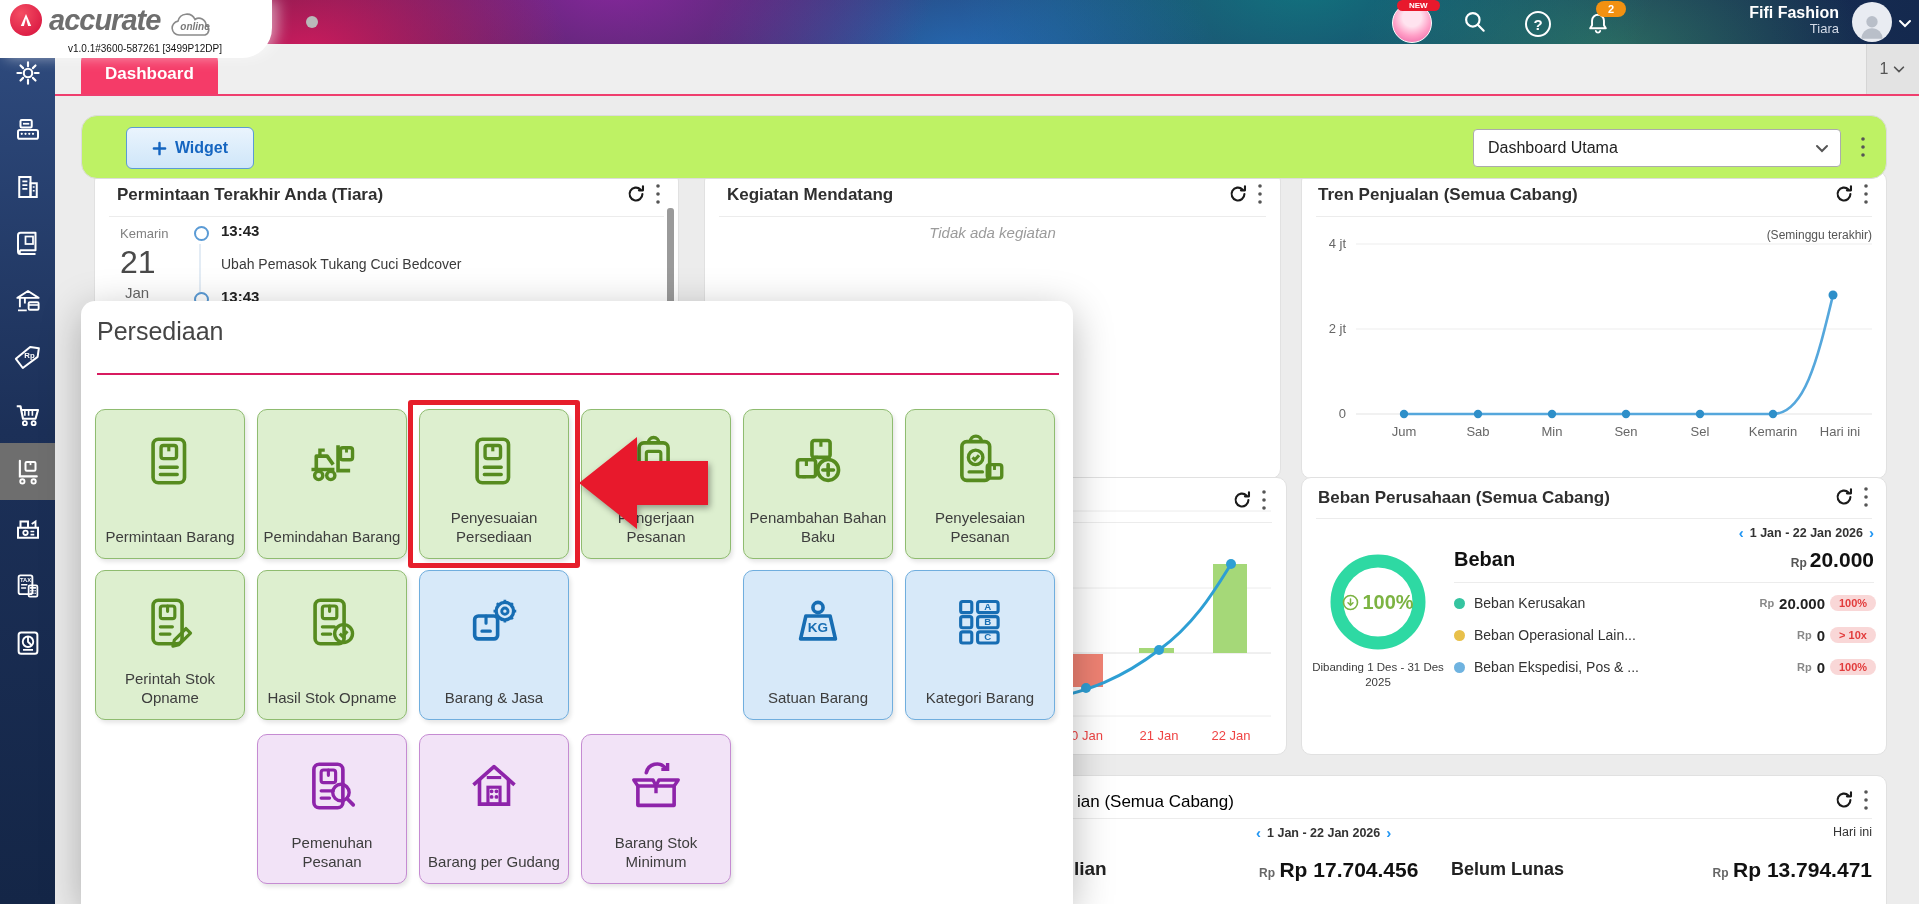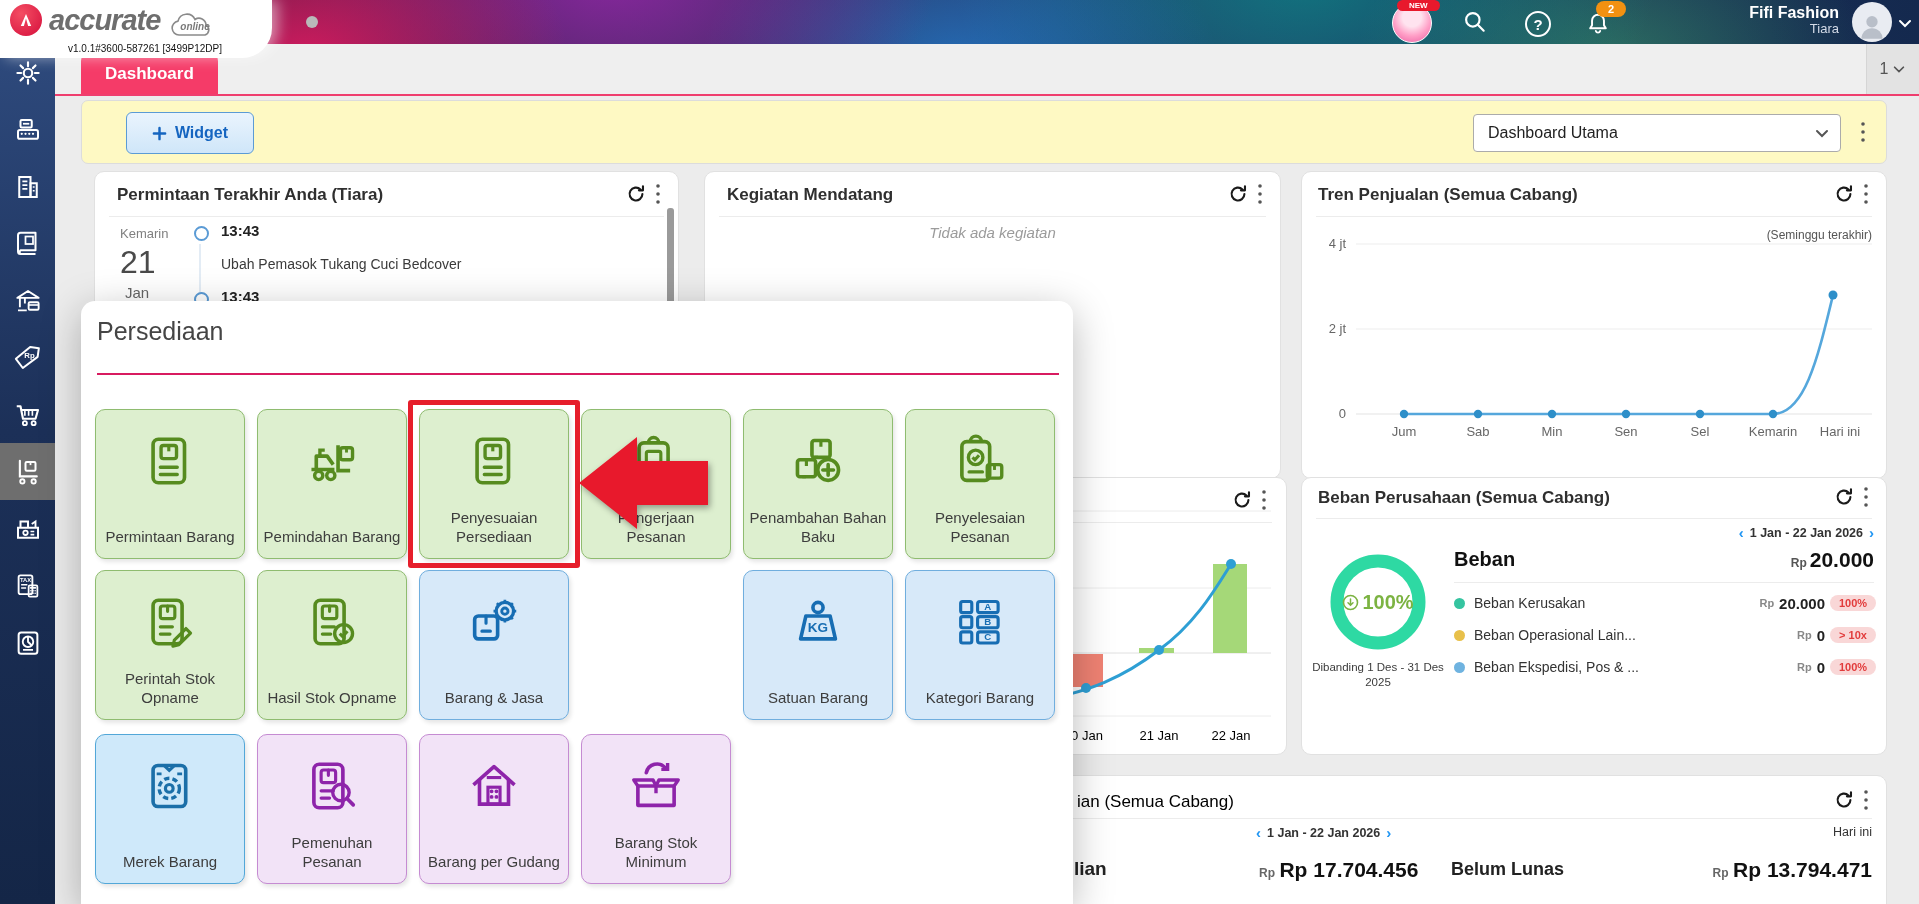--- a/index.html
+++ b/index.html
@@ -49,22 +49,22 @@
     font-size:17px;display:flex;align-items:center;padding:0 24px;border-radius:8px 8px 0 0;}
   .tab-counter{position:absolute;right:0;top:0;width:52px;height:50px;background:#e3e3e3;border-left:1px solid #d5d5d5;
     display:flex;align-items:center;justify-content:center;gap:4px;color:#555;font-size:16px;}
   
   .sidebar{position:absolute;left:0;top:44px;width:55px;height:860px;z-index:25;
     background:linear-gradient(180deg,#2e4a7d 0%,#1c3058 45%,#142647 100%);}
   .side-item{position:relative;width:55px;height:57px;display:flex;align-items:center;justify-content:center;}
   .side-item svg{width:30px;height:30px;}
   .side-item.active{background:#6e6e6e;}
   
-  .toolbar{position:absolute;left:81px;top:100px;width:1804px;height:62px;background:#fef9c3;
-    border:1px solid #dcdcdc;border-radius:7px;z-index:5;}
+  .toolbar{position:absolute;left:81px;top:115px;width:1804px;height:62px;background:#bef264;
+    border:1px solid #dcdcdc;border-radius:16px;z-index:5;}
   .widget-btn{position:absolute;left:44px;top:11px;width:126px;height:40px;border:1px solid #5b9bd5;border-radius:6px;
     background:linear-gradient(180deg,#eaf4fd,#cfe6f9);display:flex;align-items:center;justify-content:center;gap:8px;
     color:#1565c0;font-size:16px;font-weight:bold;}
   .dash-select{position:absolute;left:1391px;top:13px;width:368px;height:38px;border:1px solid #ababab;border-radius:4px;
     background:#fff;display:flex;align-items:center;justify-content:space-between;padding:0 10px 0 14px;
     font-size:16px;color:#222;box-sizing:border-box;}
   .toolbar .kebab{position:absolute;left:1772px;top:19px;}
   
   .panel{position:absolute;background:#fff;border:1px solid #e1e1e1;border-radius:10px;z-index:2;}
   .ptitle{position:absolute;left:22px;top:13px;font-size:17px;font-weight:bold;color:#2f2f2f;white-space:nowrap;}
@@ -107,21 +107,21 @@
   .badge{background:#f9d7d7;color:#e23b3b;font-size:11px;font-weight:bold;border-radius:9px;
     padding:2px 8px;min-width:30px;text-align:center;}
   
   .sum-title{position:absolute;left:186px;top:16px;font-size:17px;font-weight:normal;color:#000000;}
   .sum-period{position:absolute;right:14px;top:49px;font-size:12.5px;color:#333;}
   .sum-row-label{position:absolute;left:183px;top:82px;font-size:19px;font-weight:bold;color:#222;}
   .sum-rp{font-size:12px;font-weight:bold;color:#666;}
   .sum-big{font-size:21px;font-weight:bold;color:#111;}
   .sum-status{position:absolute;left:560px;top:83px;font-size:18px;font-weight:bold;color:#222;}
   
-  .mini-xlab{position:absolute;font-size:13px;color:#000000;top:250px;width:56px;text-align:center;}
+  .mini-xlab{position:absolute;font-size:13px;color:#ef4444;top:250px;width:56px;text-align:center;}
   
   .modal{position:absolute;left:81px;top:301px;width:992px;height:603px;background:#fff;z-index:40;
     border-radius:14px 14px 0 0;box-shadow:0 10px 40px rgba(0,0,0,.28);}
   .modal-title{position:absolute;left:16px;top:16px;font-size:25px;color:#454545;}
   .modal-div{position:absolute;left:16px;right:14px;top:72px;height:2px;background:#d81b60;}
   .tile{position:absolute;width:150px;height:150px;border-radius:10px;border:1px solid;
     box-shadow:2px 3px 4px rgba(0,0,0,.1);box-sizing:border-box;}
   .tile .ticon{position:absolute;left:50%;top:22px;transform:translateX(-50%);width:58px;height:58px;}
   .tlabel{position:absolute;left:4px;right:4px;bottom:12px;text-align:center;font-size:15px;color:#3d3d3d;line-height:1.22;}
   .tile.c-green{background:#ddefcf;border-color:#8fbc70;color:#568b1f;}
@@ -713,26 +713,20 @@
         <rect x="4" y="9.8" width="4.6" height="4.6" rx="0.8" fill="none" stroke="currentColor" stroke-width="1.3"></rect>
         <rect x="11" y="9.8" width="8.5" height="4.6" rx="1" fill="none" stroke="currentColor" stroke-width="1.3"></rect>
         <text x="15.2" y="13.3" font-size="4" font-weight="bold" fill="currentColor" text-anchor="middle" font-family="Liberation Sans, sans-serif">B</text>
         <rect x="4" y="16.1" width="4.6" height="4.6" rx="0.8" fill="none" stroke="currentColor" stroke-width="1.3"></rect>
         <rect x="11" y="16.1" width="8.5" height="4.6" rx="1" fill="none" stroke="currentColor" stroke-width="1.3"></rect>
         <text x="15.2" y="19.6" font-size="4" font-weight="bold" fill="currentColor" text-anchor="middle" font-family="Liberation Sans, sans-serif">C</text>
       </svg>
       <div class="tlabel">Kategori Barang</div>
     </div>
 
-    <div class="tile c-lblue" style="left:14px;top:433px">
-      <svg class="ticon">
-          <use href="#t-box-badge"></use>
-        </svg>
-      <div class="tlabel">Merek Barang</div>
-    </div>
     <div class="tile c-purple" style="left:176px;top:433px">
       <svg class="ticon">
           <use href="#t-doc-magnifier"></use>
         </svg>
       <div class="tlabel">Pemenuhan Pesanan</div>
     </div>
     <div class="tile c-purple" style="left:338px;top:433px">
       <svg class="ticon">
           <use href="#t-house-box"></use>
         </svg>

